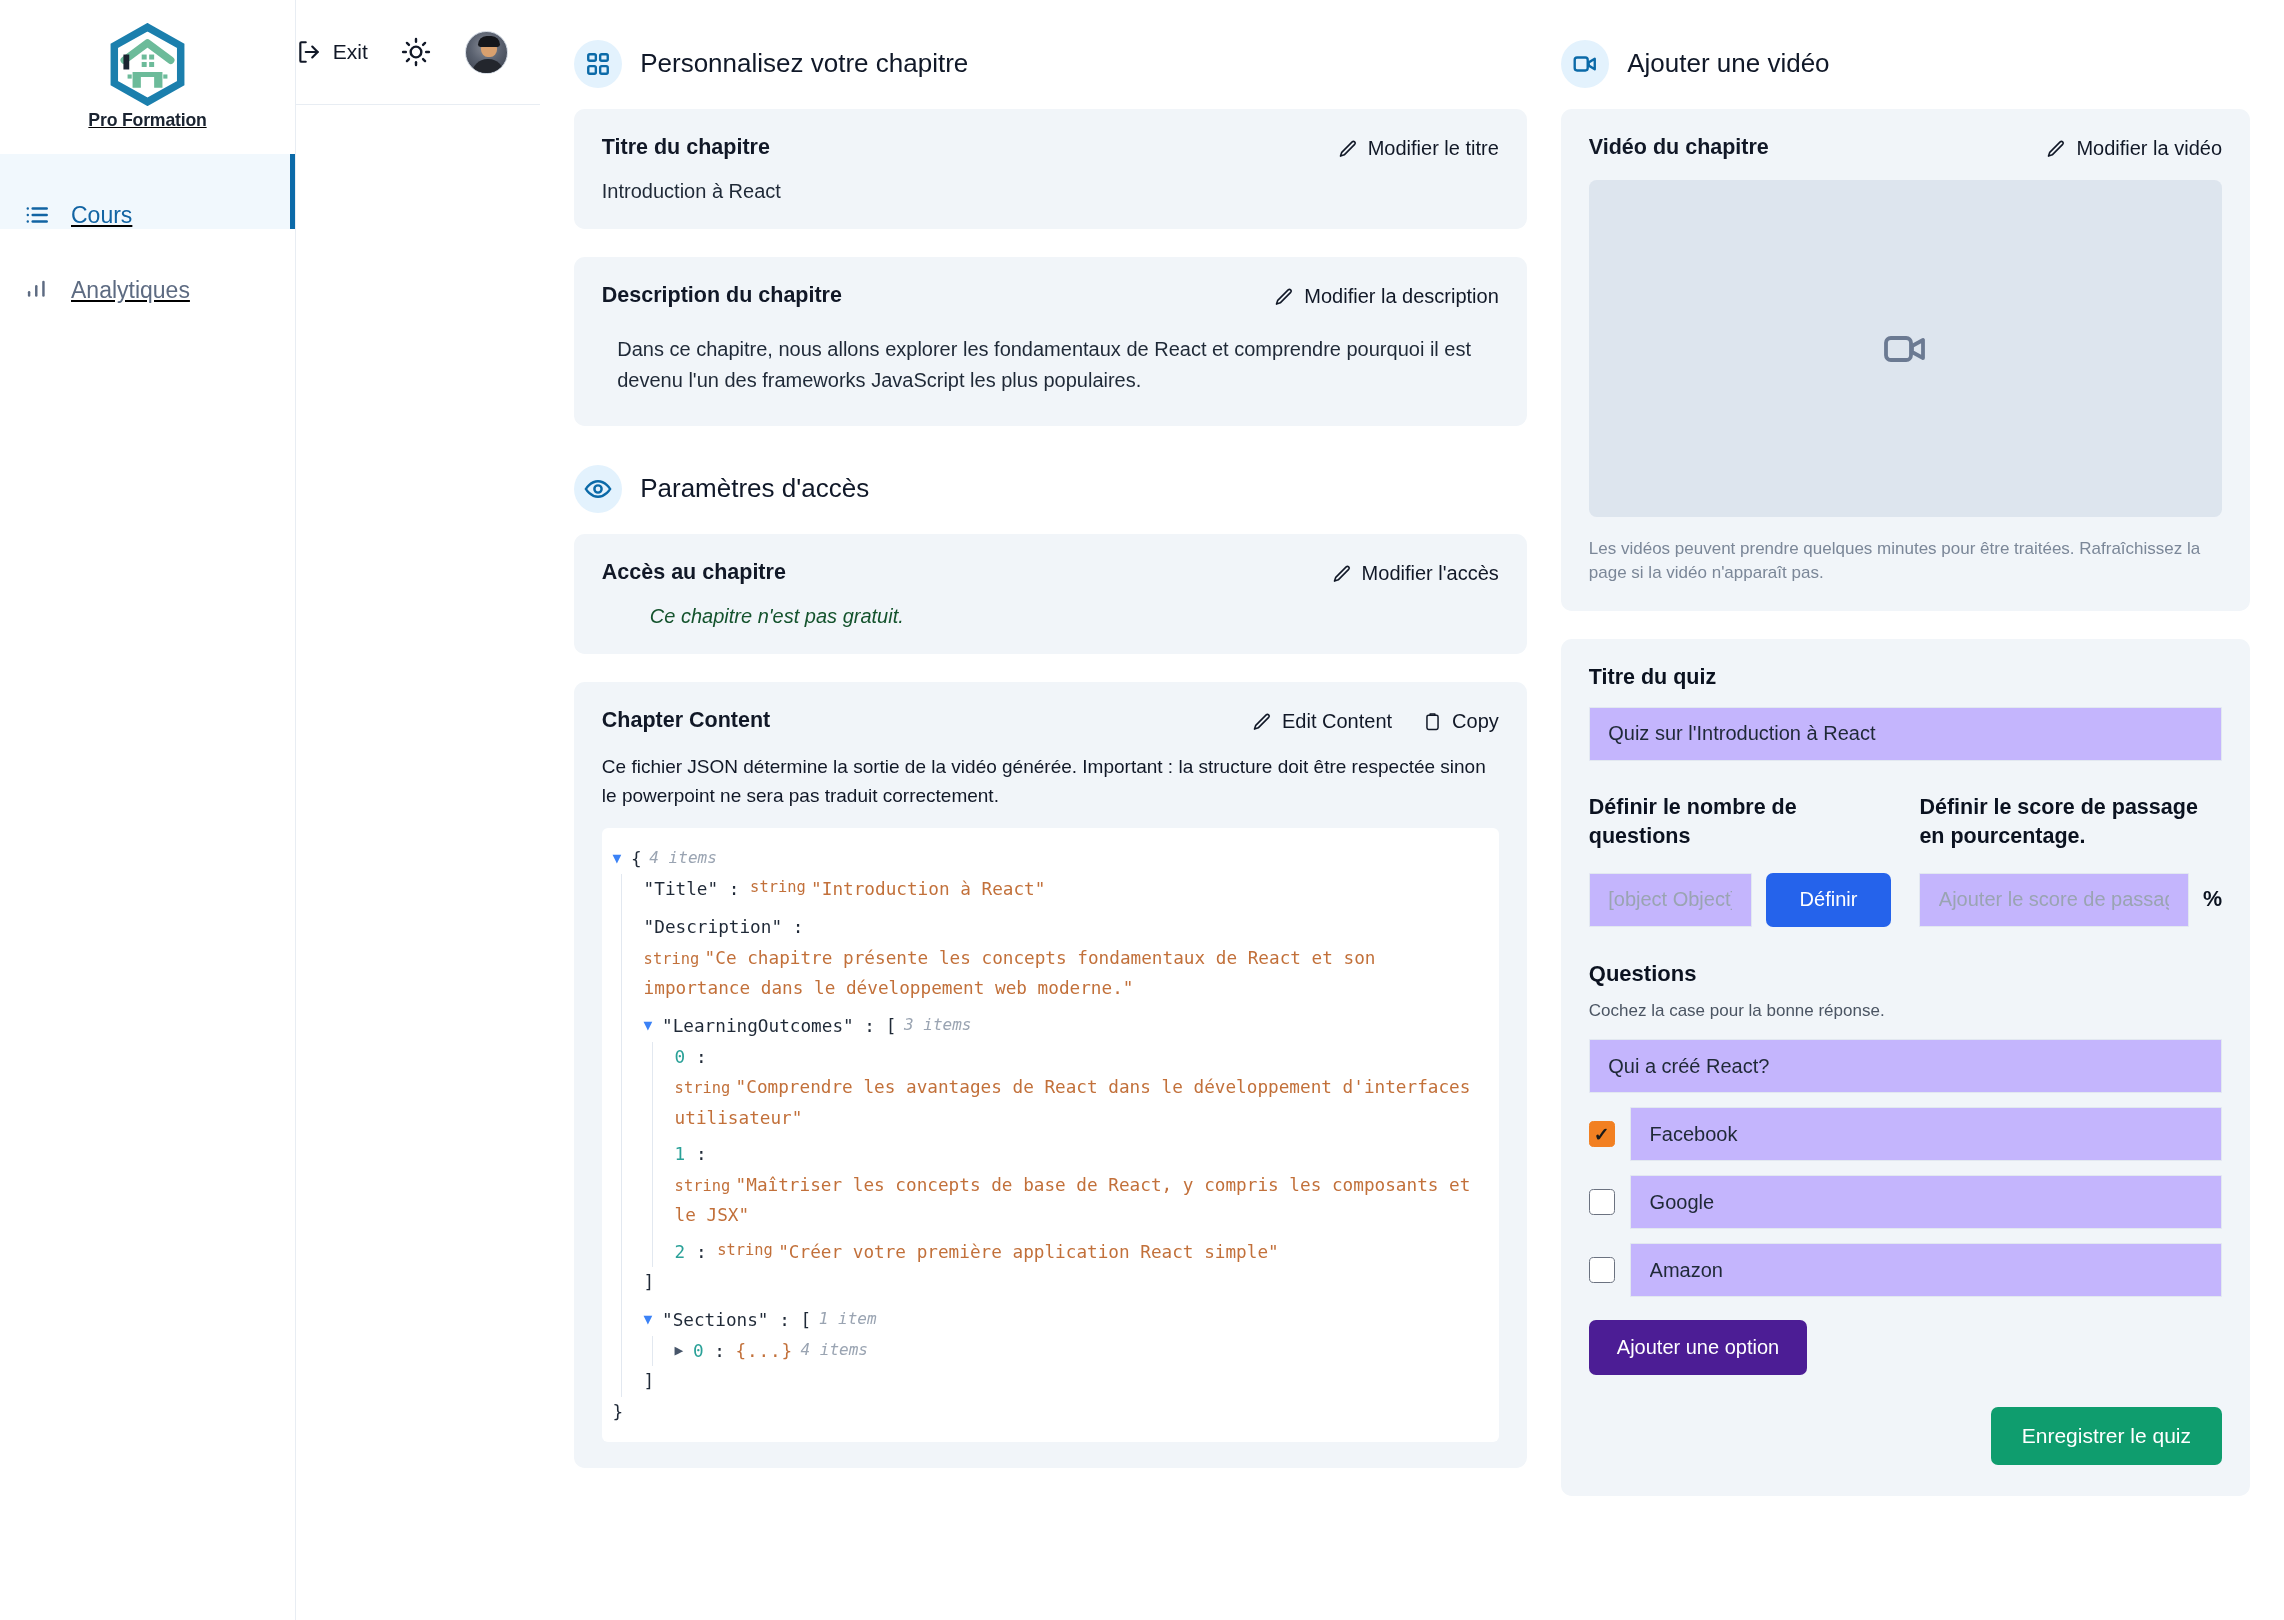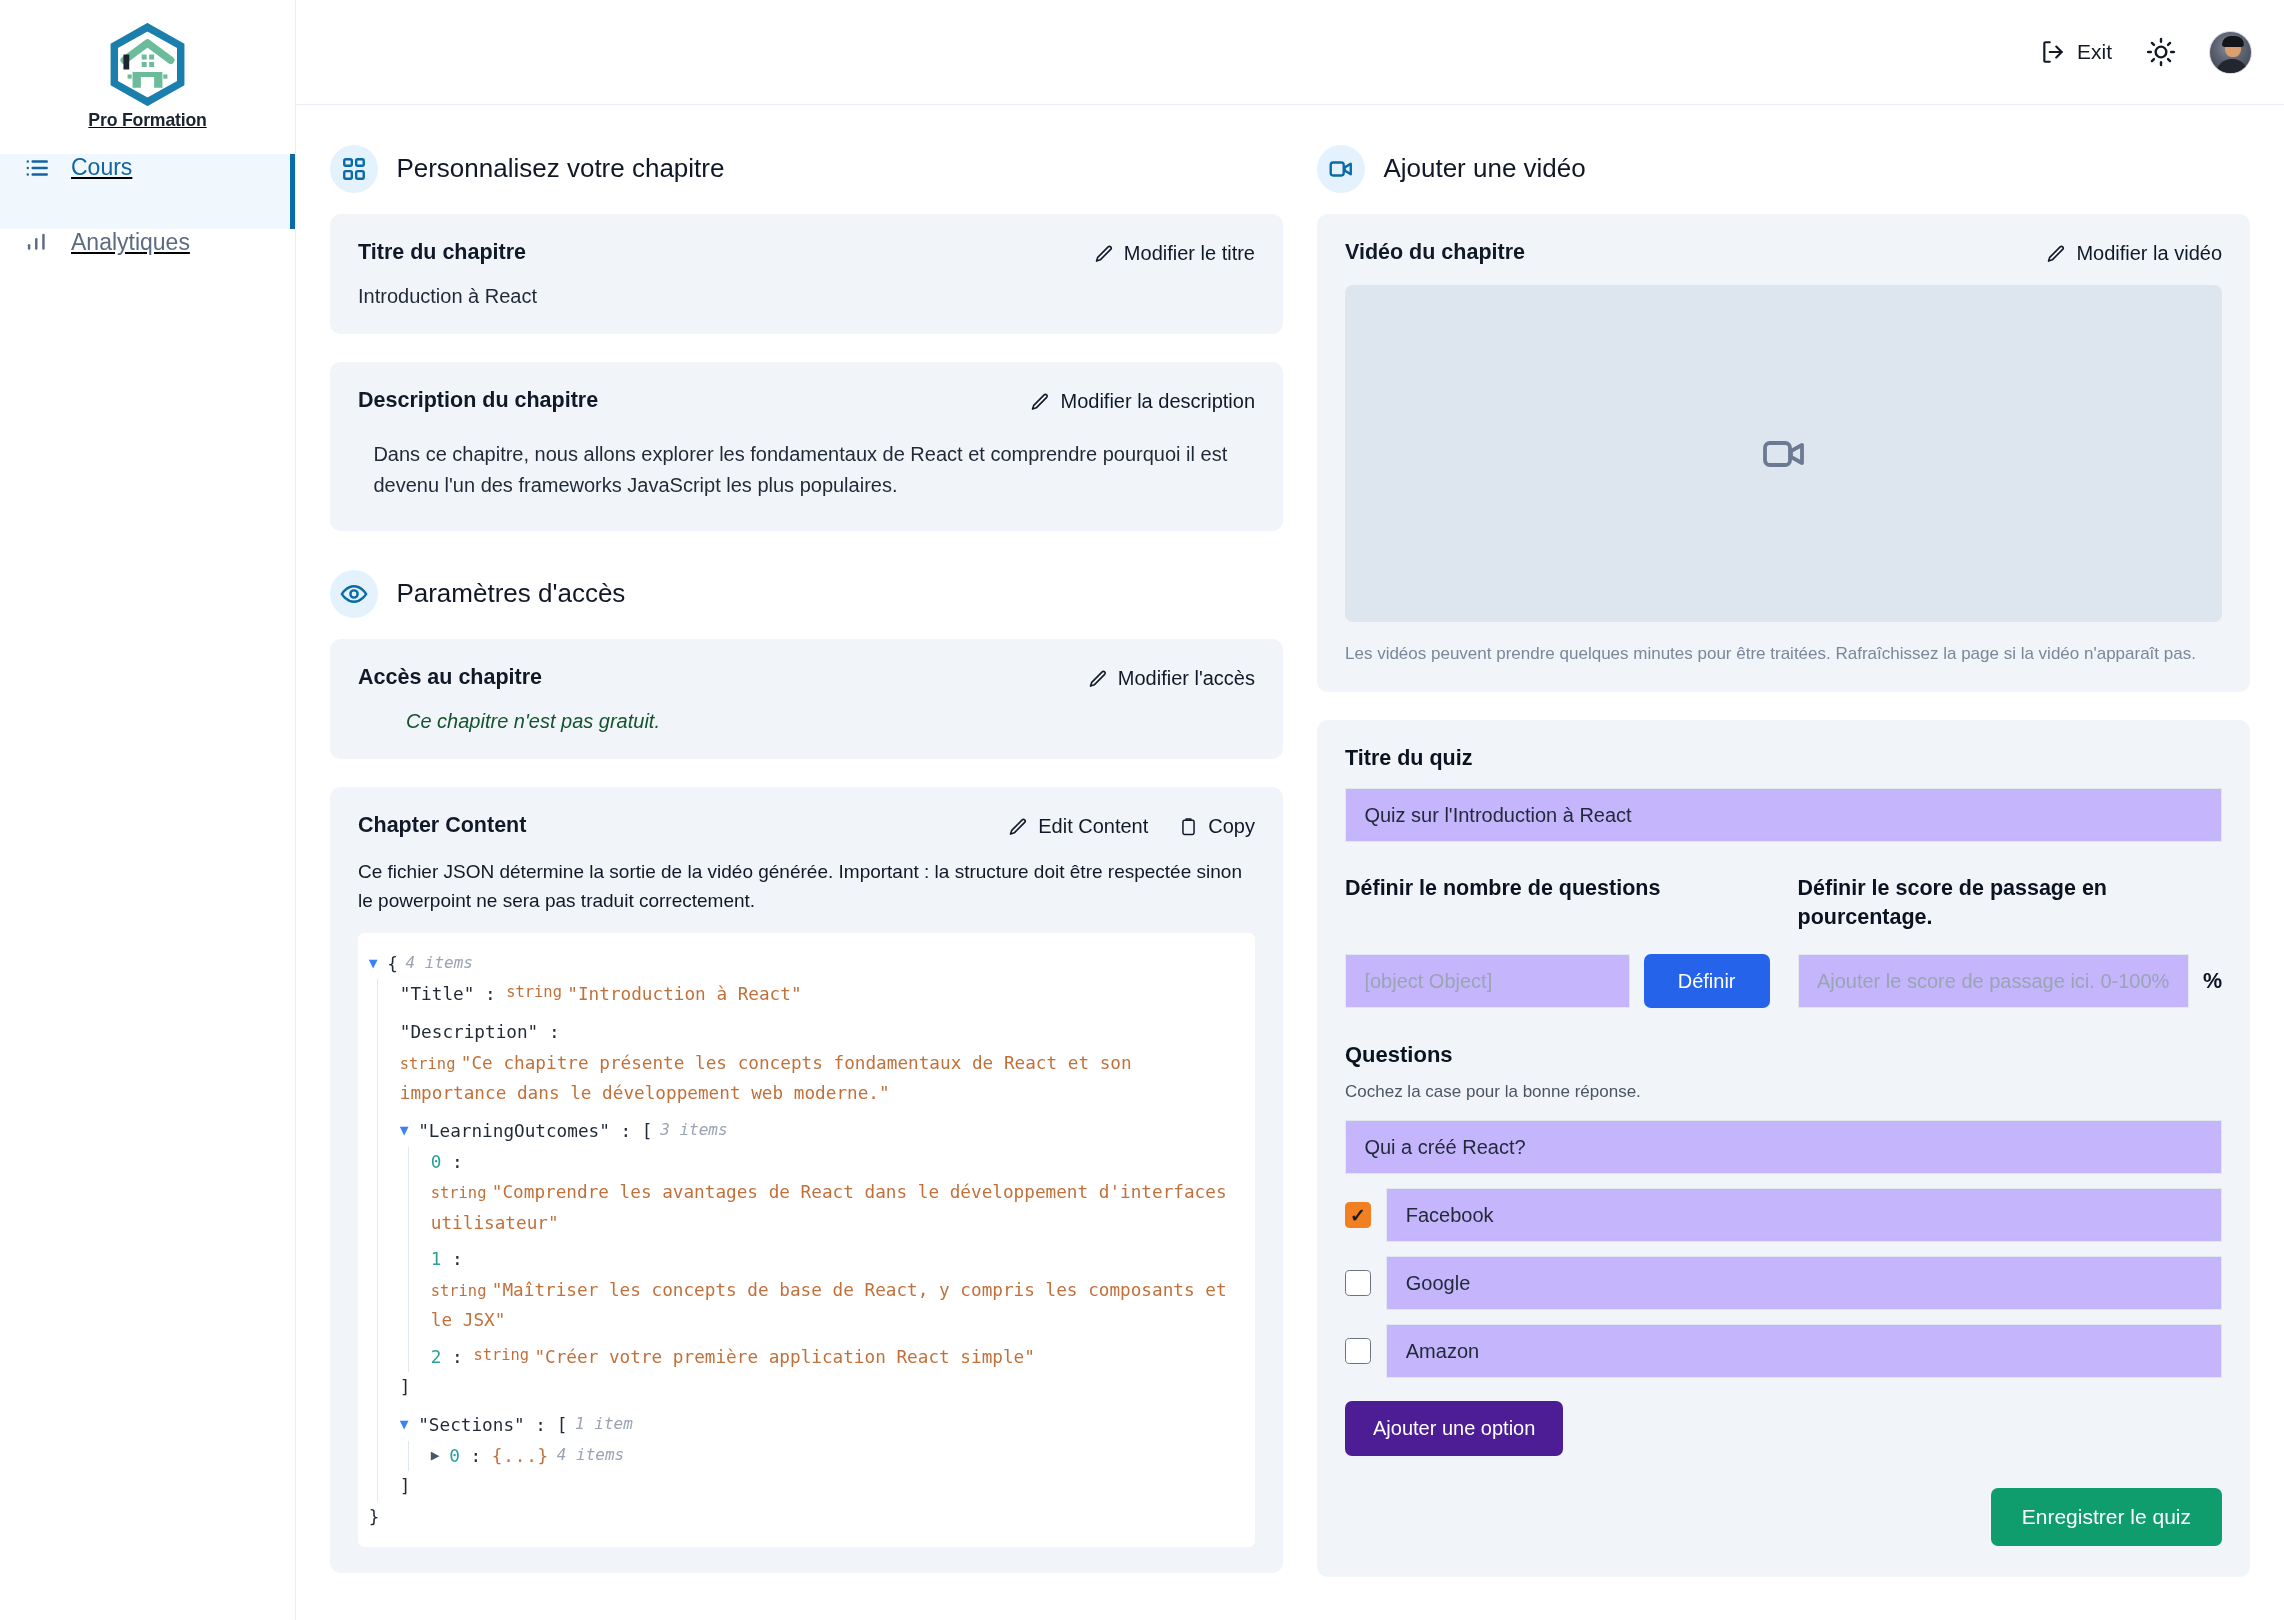--- a/index.html
+++ b/index.html
@@ -25,40 +25,40 @@
     gap: 3.1px;
   }
   .logo-mark { width: 83px; height: 83px; display: block; }
   .logo-text {
     font-size: 17.7px; font-weight: 700; color: #1b2431;
     letter-spacing: -0.2px;
   }
   .nav { display: flex; flex-direction: column; }
   .nav-item {
     height: 75px;
-    display: flex; align-items: flex-start; gap: 20px;
+    display: flex; align-items: flex-end; gap: 20px;
     padding-left: 23px;
     font-size: 23px;
     color: #5d6b82;
     position: relative;
     cursor: pointer;
   }
   .nav-item .nav-ico { width: 28px; height: 28px; display: flex; align-items: center; justify-content: center; }
   .nav-item.active {
     background: #f1f8fd;
     color: #1264a3;
     font-weight: 500;
   }
   .nav-item.active::after {
     content: ""; position: absolute; right: 0; top: 0; bottom: 0;
     width: 5.4px; background: #0b6aa8;
   }
 
   
-  .main { flex: 1; height: 1620px; display: flex; flex-direction: column; }
+  .main { flex: 1; height: 1620px; display: flex; }
   .topbar {
     height: 105px; flex: 0 0 105px;
     border-bottom: 1.5px solid #e8edf3;
     background: #ffffff;
     display: flex; align-items: center; justify-content: flex-end;
     padding-right: 32px; gap: 31px;
   }
   .exit-btn {
     display: flex; align-items: center; gap: 10.8px;
     font-size: 21px; color: #111827; cursor: pointer;

